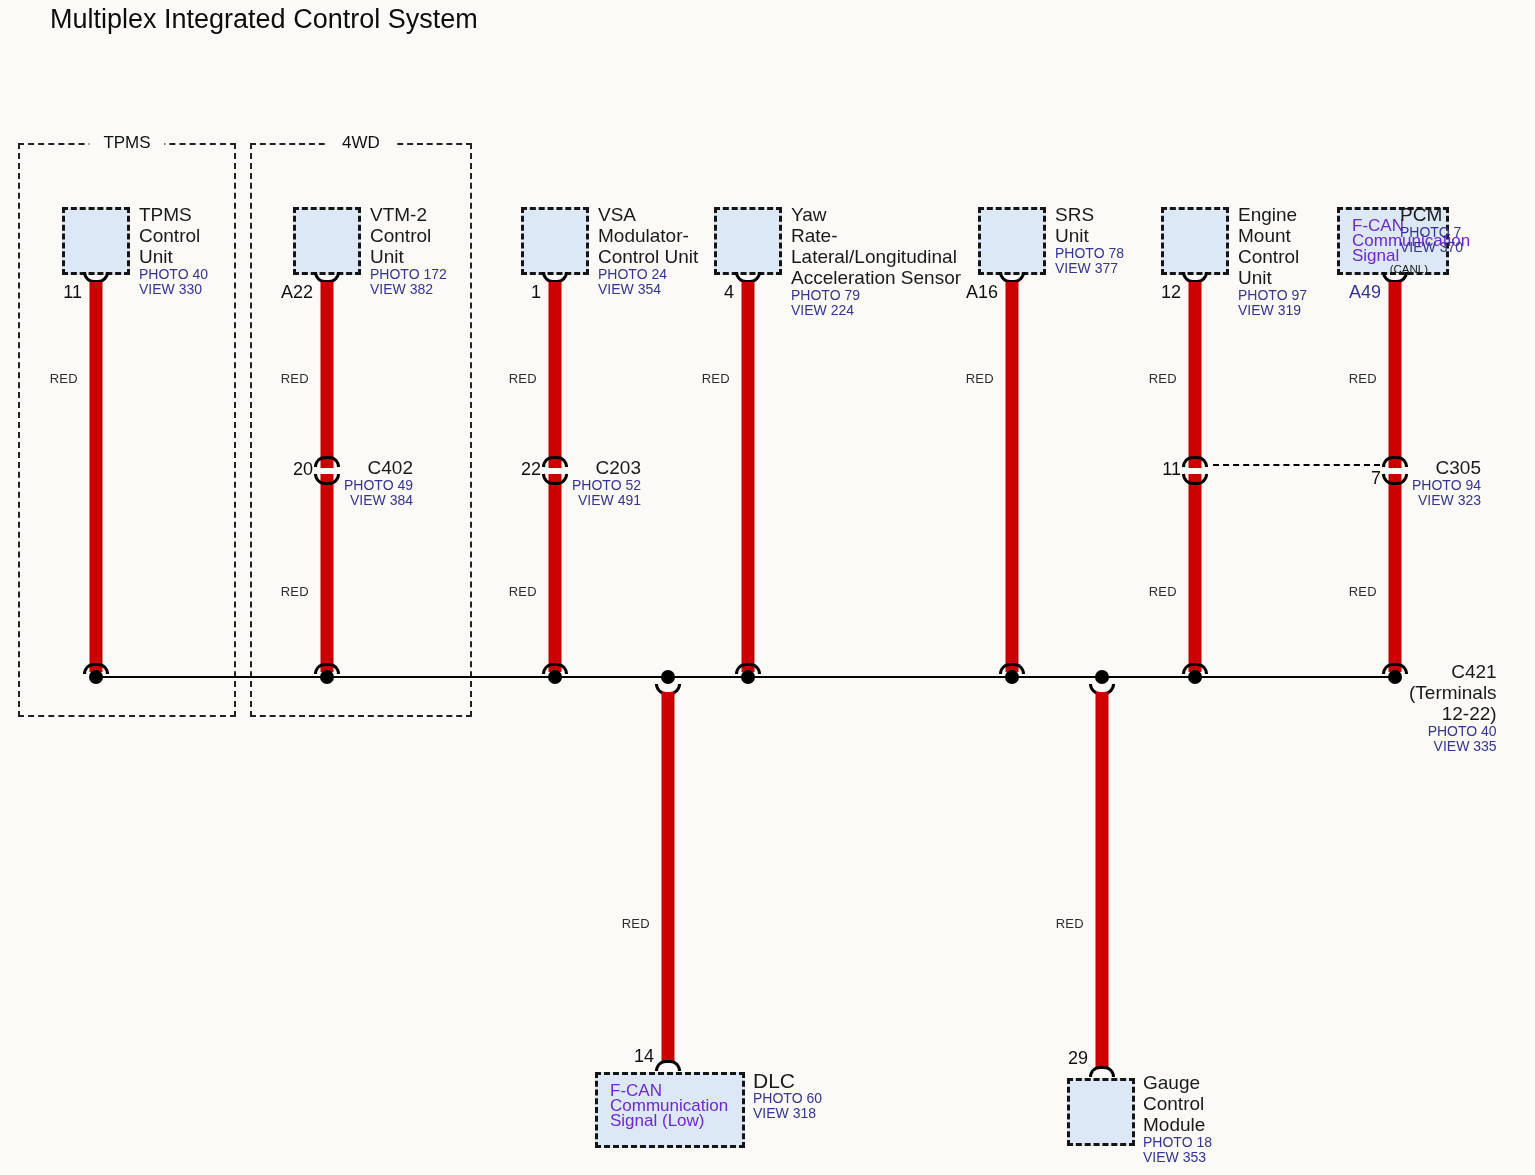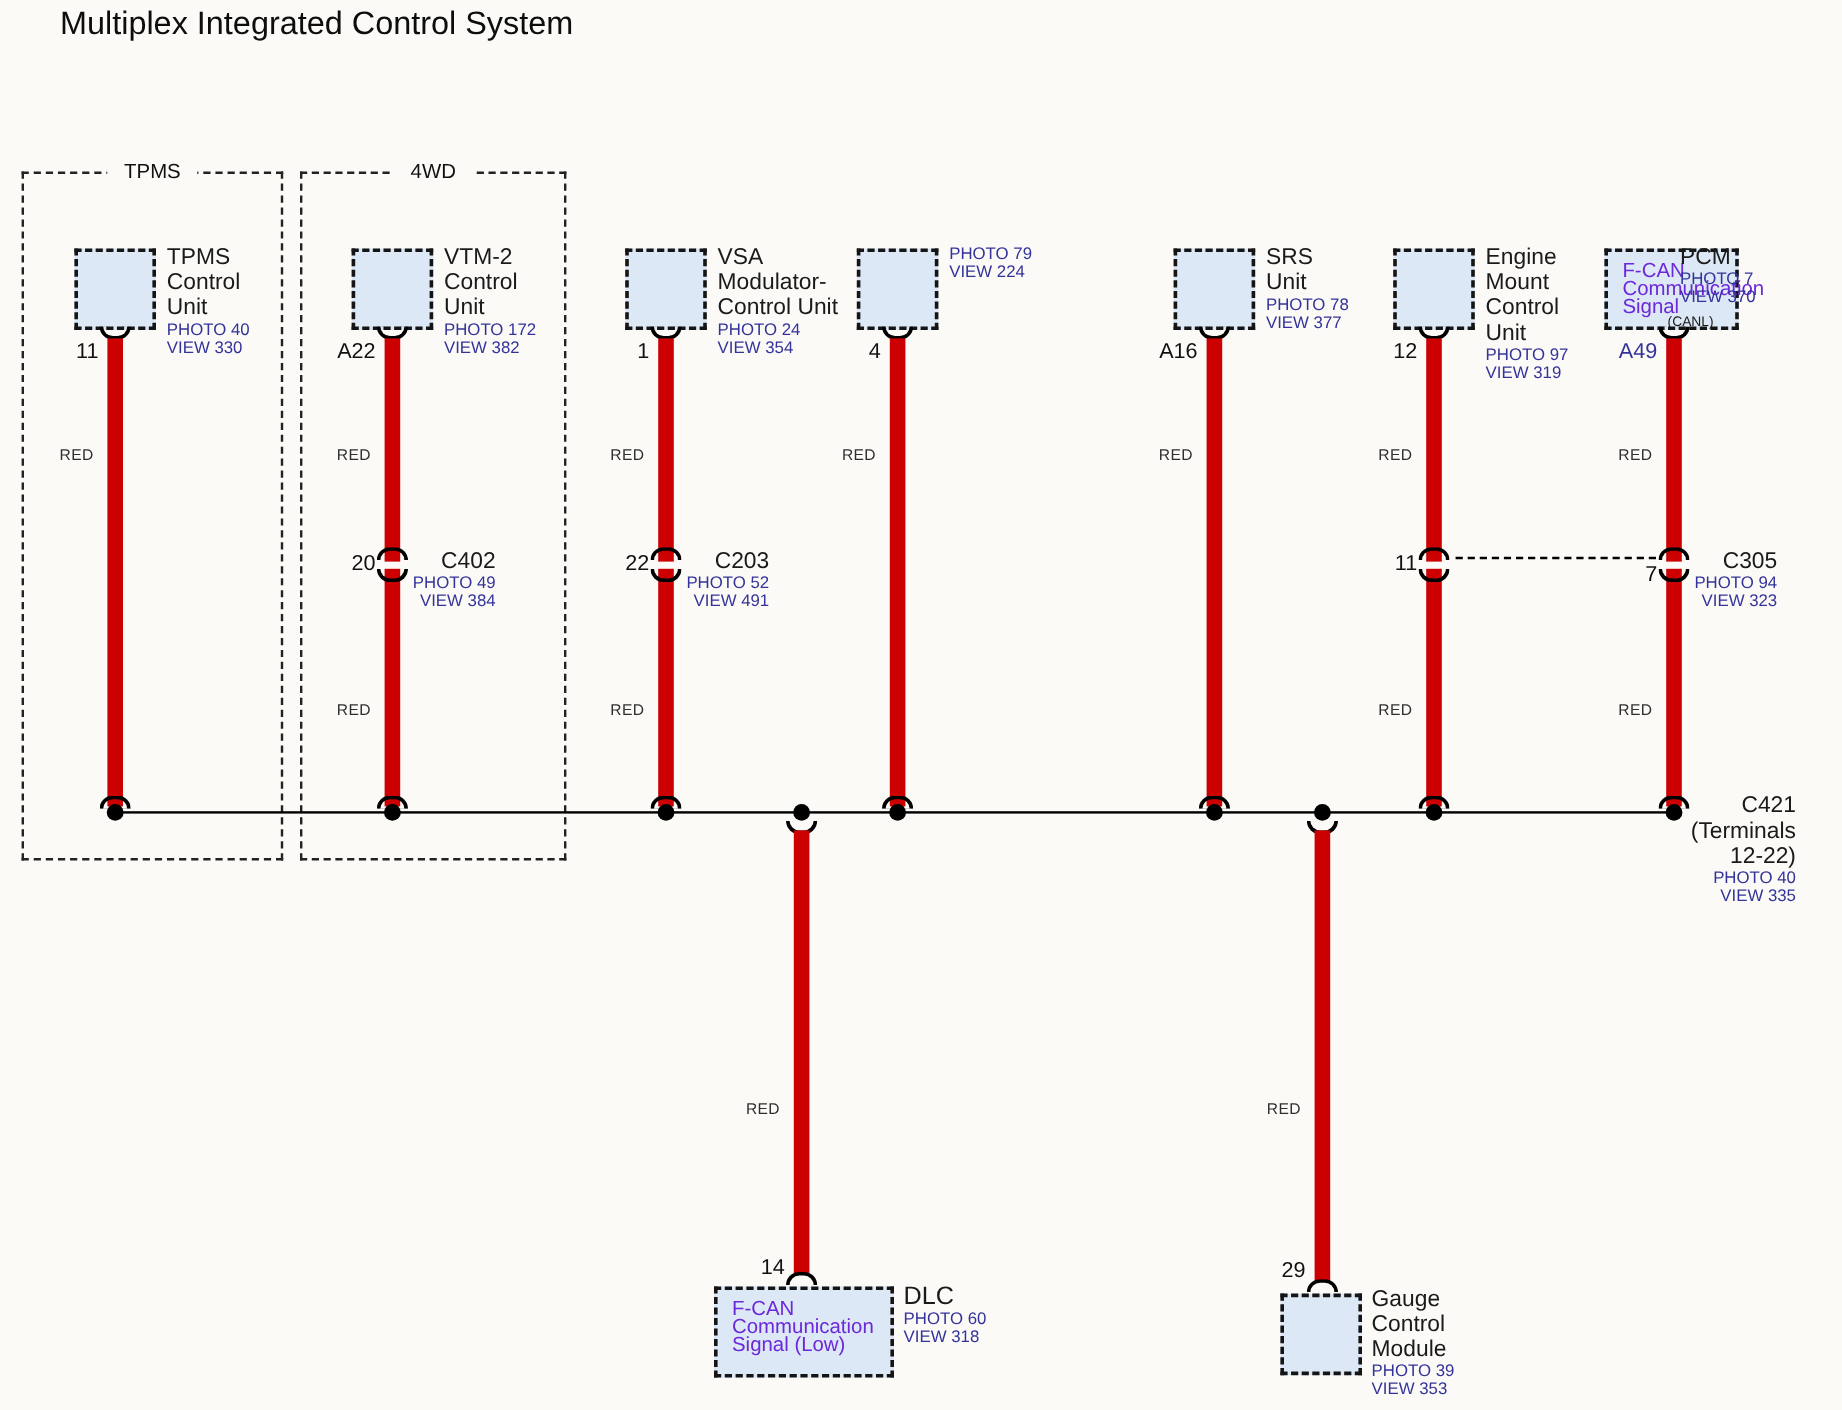--- a/index.html
+++ b/index.html
@@ -107,20 +107,24 @@
   <div class="arc smile" style="left:555px;top:474px"></div>
   <div class="pin" style="left:449px;top:459px">22</div>
   <div class="conn-label" style="left:572px;top:457px">
     <div class="nm">C203</div>
     <div class="ref">PHOTO 52</div>
     <div class="ref">VIEW 491</div>
   </div>
 
   <div class="unit-box" style="left:714px;top:207px;width:68px;height:68px"></div>
   <div class="name" style="left:791px;top:204px">
+    <div class="nm">Yaw
+Rate-
+Lateral/Longitudinal
+Acceleration Sensor</div>
     <div class="ref">PHOTO 79</div>
     <div class="ref">VIEW 224</div>
   </div>
   <div class="pin" style="left:642px;top:282px">4</div>
   <div class="arc smile" style="left:748px;top:272px"></div>
   <div class="wire" style="left:748px;top:282px;height:390px"></div>
   <div class="red-label" style="left:670px;top:351px">RED</div>
   <div class="arc frown" style="left:748px;top:663px"></div>
 
   <div class="unit-box" style="left:978px;top:207px;width:68px;height:68px"></div>
@@ -224,17 +228,17 @@
   <div class="arc smile" style="left:1102px;top:684px"></div>
   <div class="wire" style="left:1102px;top:692px;height:376px"></div>
   <div class="red-label" style="left:1024px;top:896px">RED</div>
   <div class="pin" style="left:996px;top:1048px">29</div>
   <div class="arc frown" style="left:1102px;top:1066px"></div>
   <div class="unit-box" style="left:1067px;top:1078px;width:68px;height:68px"></div>
   <div class="name" style="left:1143px;top:1072px">
     <div class="nm">Gauge
 Control
 Module</div>
-    <div class="ref">PHOTO 39</div>
+    <div class="ref">PHOTO 18</div>
     <div class="ref">VIEW 353</div>
   </div>
 
 </div>
 
 </body></html>

